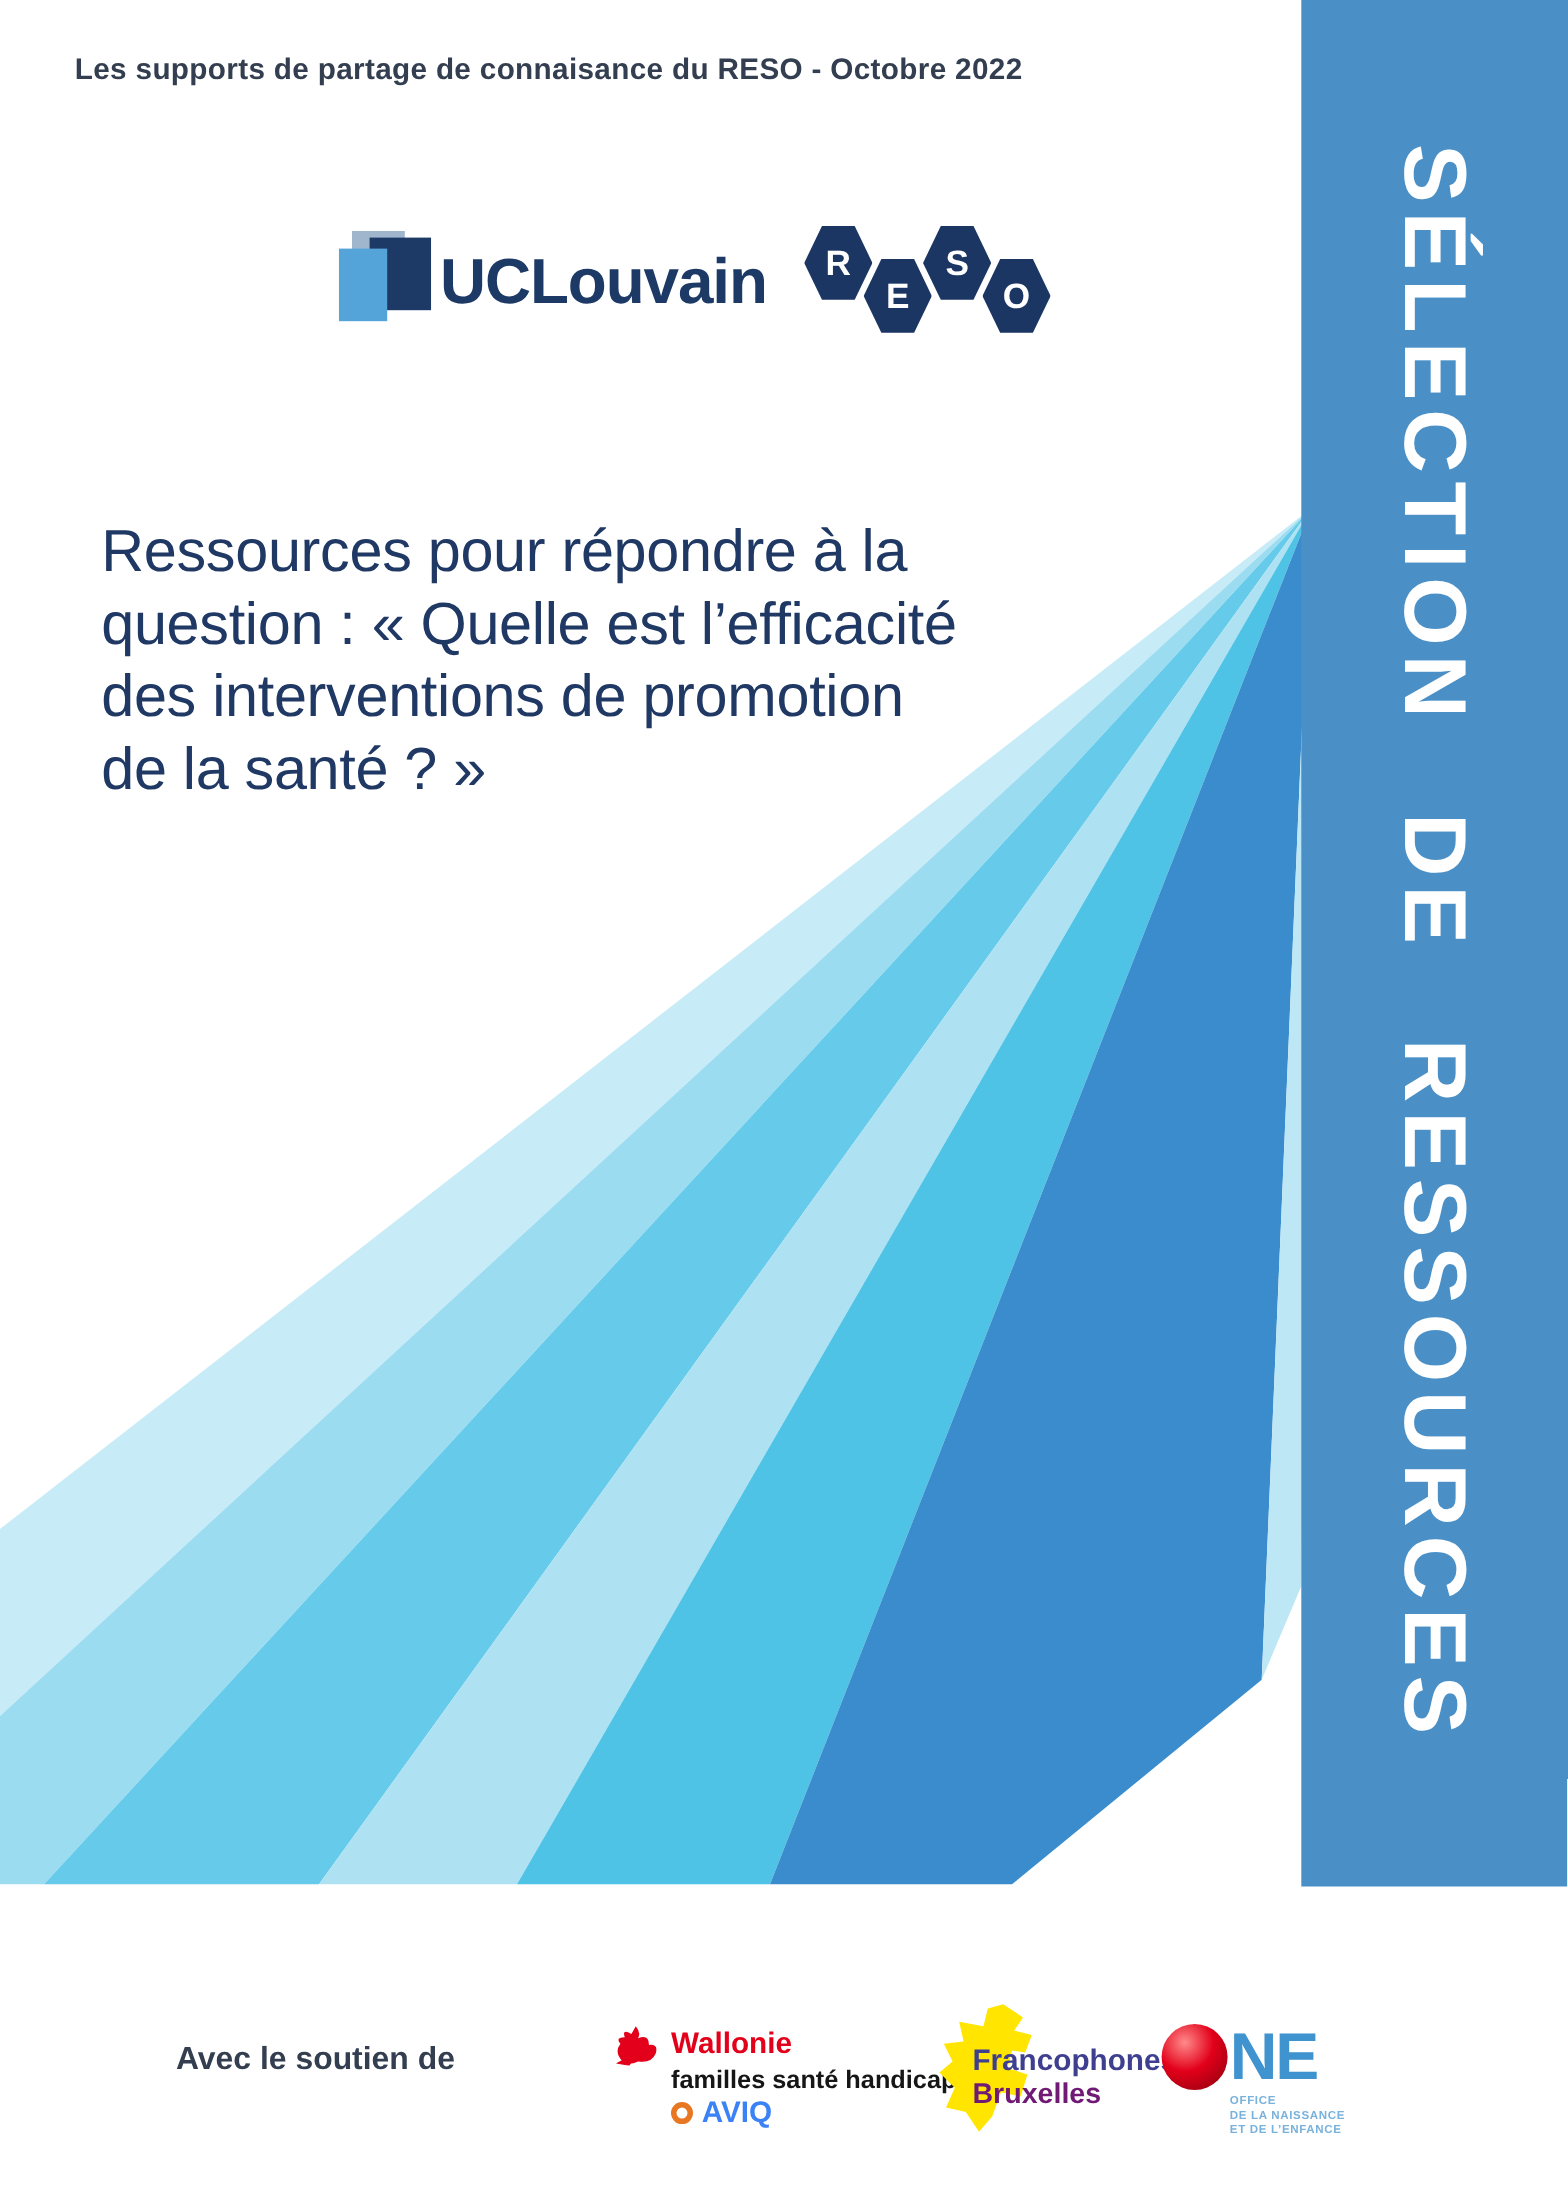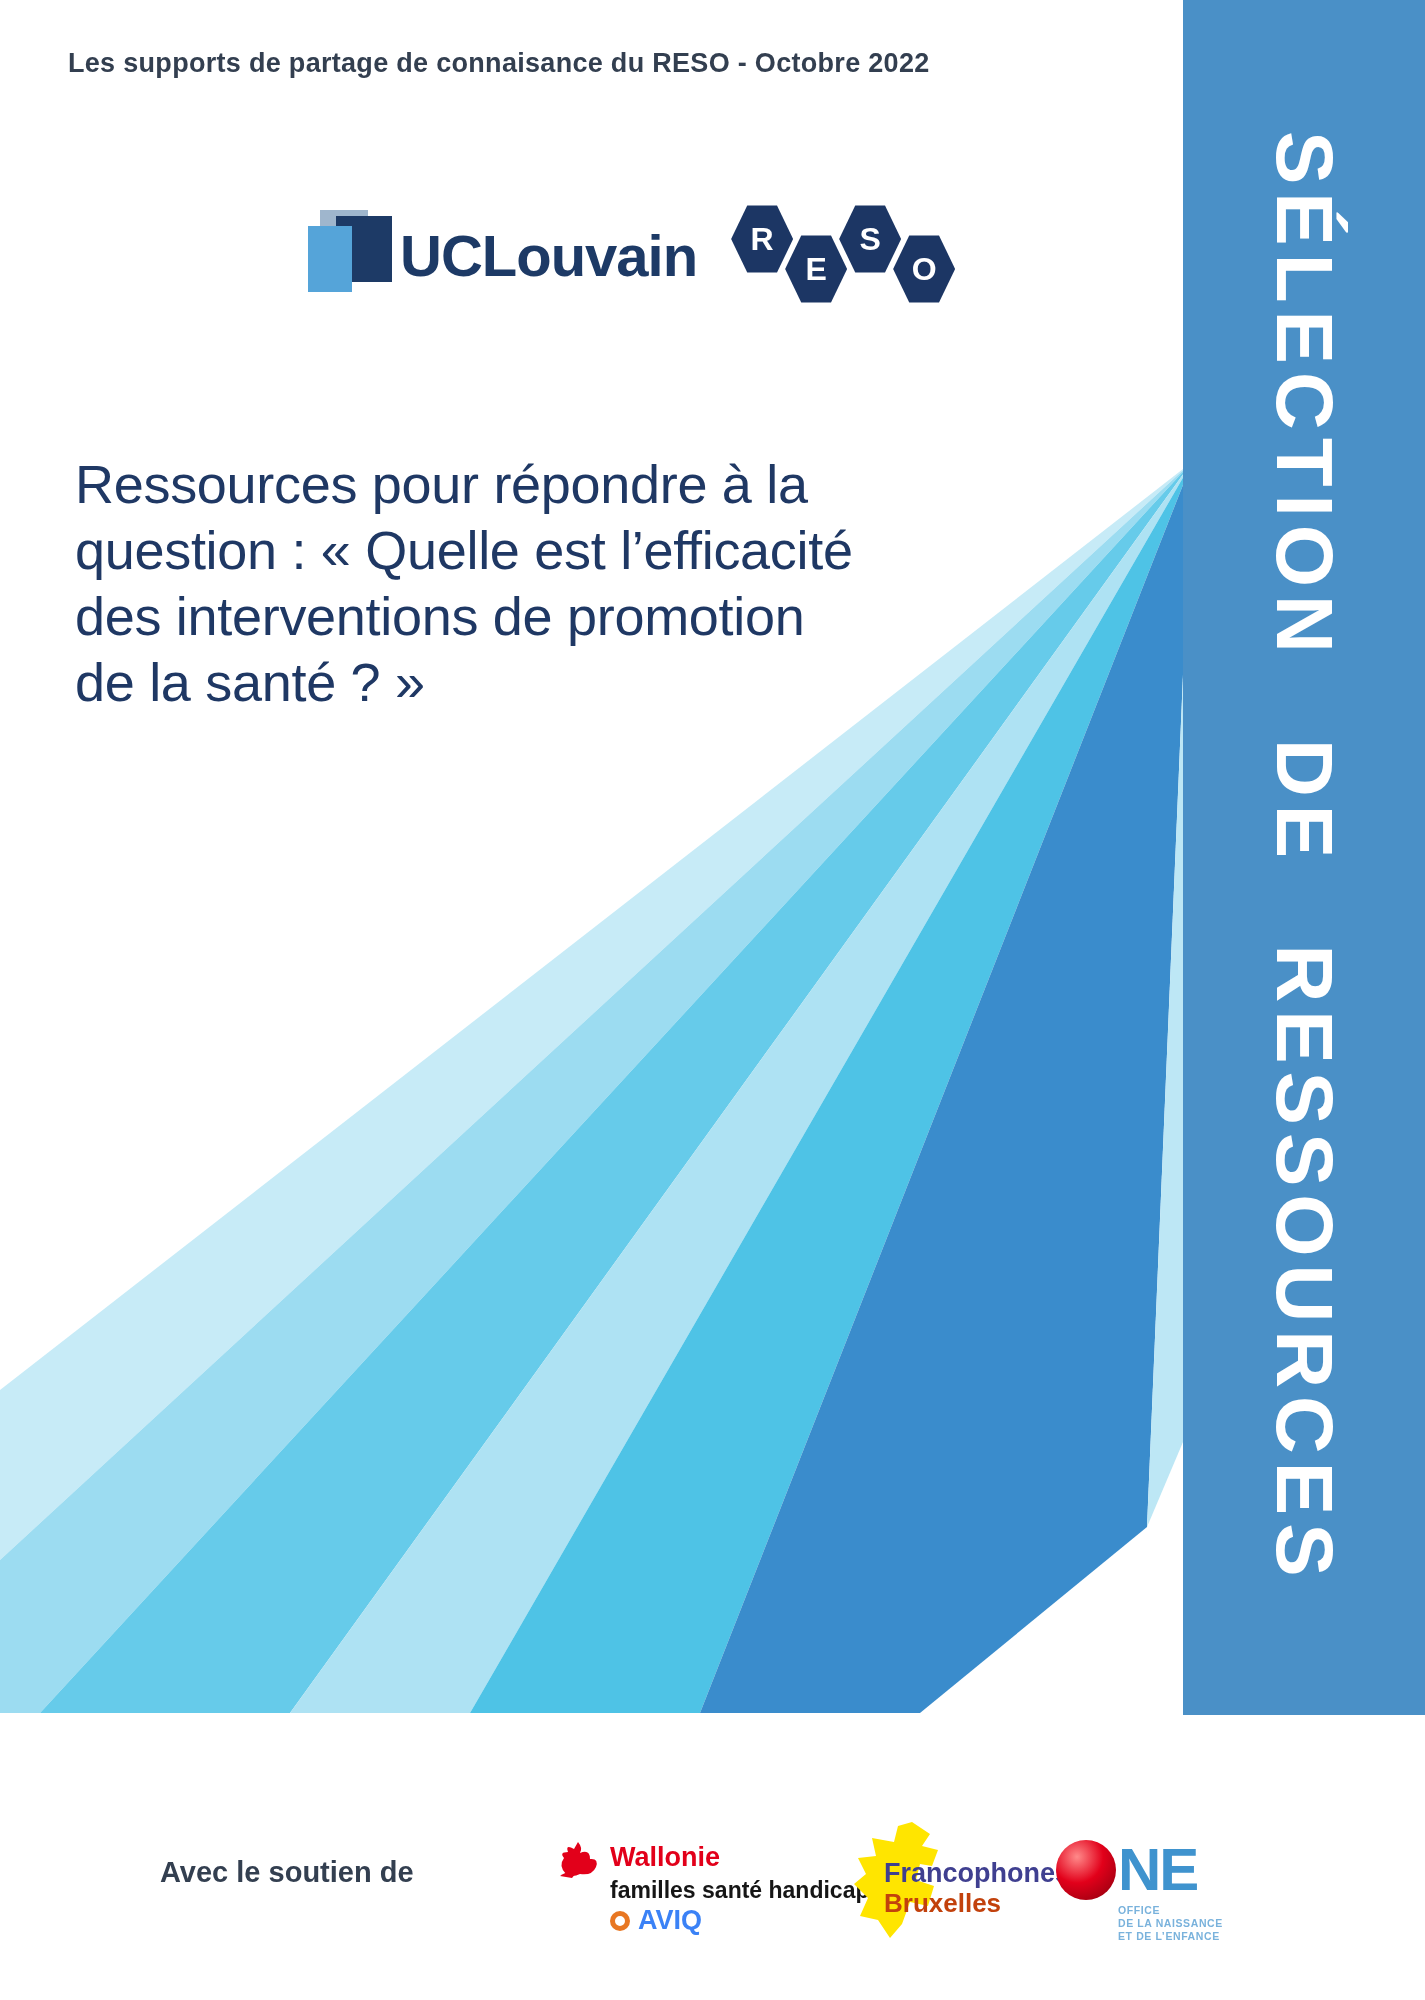--- a/index.html
+++ b/index.html
@@ -44,21 +44,21 @@
   .hex {
     width:62px; height:70px; background:#1C3664;
     clip-path:polygon(26% 2%, 74% 2%, 100% 50%, 74% 98%, 26% 98%, 0% 50%);
     display:flex; align-items:center; justify-content:center;
     color:#ffffff; font-size:32px; font-weight:700;
   }
   .hex + .hex { margin-left:-8px; }
   .hex.low { margin-top:30px; }
 
   .title {
-    position:absolute; left:75px; top:452px; margin:0; width:850px;
+    position:absolute; left:75px; top:452px; margin:17px; width:850px;
     font-size:54px; line-height:1.22; font-weight:400; color:#1F3864;
     letter-spacing:-0.3px; white-space:pre-line;
   }
 
   
   .support-label {
     position:absolute; left:160px; top:1856px;
     font-size:29px; font-weight:600; color:#333F50;
   }
 
@@ -69,21 +69,21 @@
   .aviq-row2 { margin-left:54px; margin-top:0px; font-size:23px; font-weight:700; color:#161616; line-height:1.1; }
   .aviq-row3 { margin-left:54px; margin-top:4px; display:flex; align-items:center; }
   .aviq-ring { width:20px; height:20px; border:5px solid #E87722; border-radius:50%; }
   .aviq-name { margin-left:8px; font-size:27px; font-weight:800; color:#3b82f6; line-height:1; }
 
   .fran { position:absolute; left:850px; top:1820px; width:210px; height:125px; }
   .fran-blob { position:absolute; left:0; top:0; width:160px; height:122px; }
   .fran-text { position:absolute; left:34px; top:40px; }
   .fran-line1 { font-size:27px; font-weight:800; color:#3F3F90; line-height:1; white-space:nowrap; }
   .fran-apos { color:#E4032E; font-size:27px; font-weight:800; }
-  .fran-line2 { font-size:26px; font-weight:700; color:#c2410c; line-height:1; margin-top:3px; }
+  .fran-line2 { font-size:26px; font-weight:700; color:#701a75; line-height:1; margin-top:3px; }
 
   .one { position:absolute; left:1056px; top:1840px; }
   .one-row { display:flex; align-items:flex-start; }
   .one-sphere {
     width:60px; height:60px; border-radius:50%;
     background:radial-gradient(circle at 35% 28%, #ff8a8a 0%, #e2001a 45%, #90000f 95%);
   }
   .one-word { margin-left:2px; font-size:60px; font-weight:800; color:#3F93CE; letter-spacing:-2px; line-height:1; }
   .one-sub {
     margin-left:62px; margin-top:4px;

